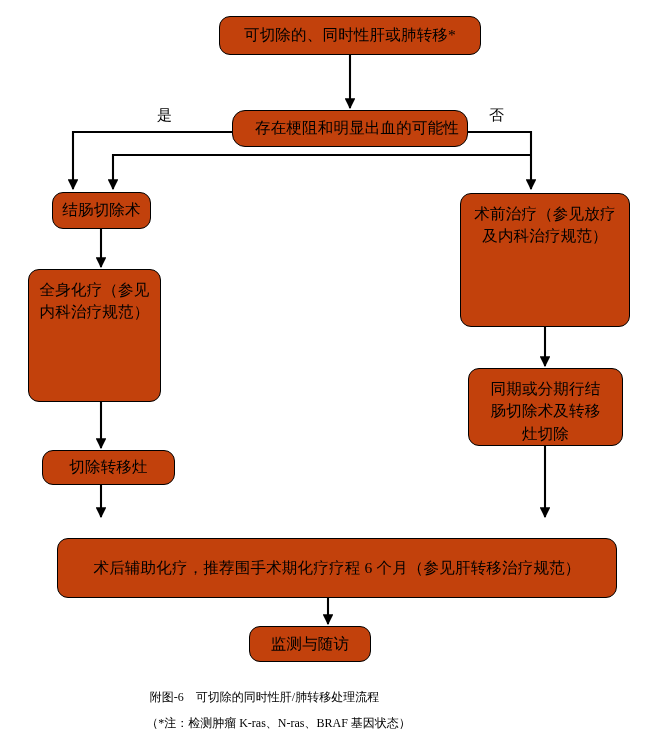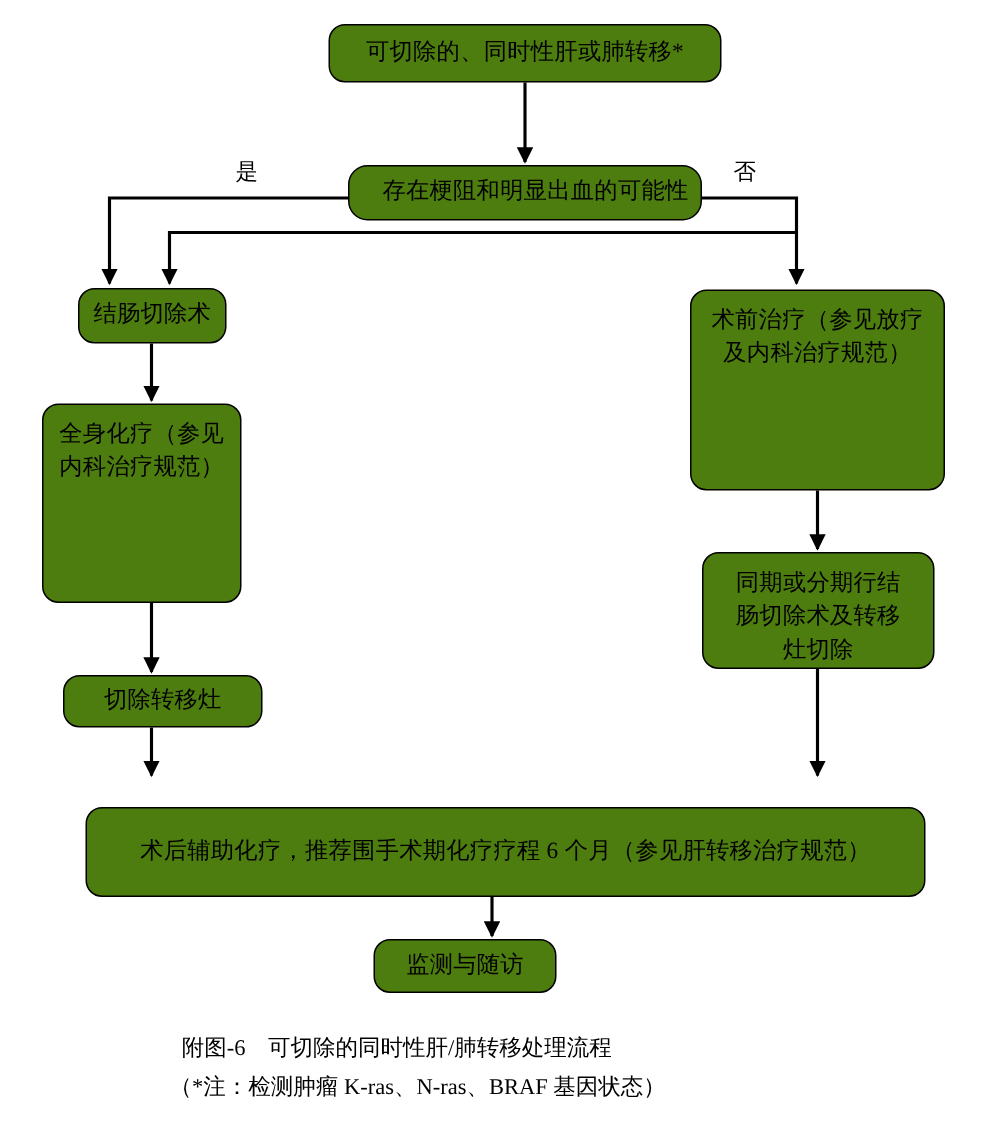--- a/index.html
+++ b/index.html
@@ -25,21 +25,21 @@
     top: 0;
     width: 655px;
     height: 755px;
     pointer-events: none;
   }
   .node {
     position: absolute;
     box-sizing: border-box;
     border: 1.3px solid #000000;
     border-radius: 11px;
-    background: #4d7c0f;
+    background: #c2410c;
     display: flex;
     align-items: center;
     justify-content: center;
     text-align: center;
     font-size: 15.5px;
     line-height: 1.45;
     letter-spacing: 0.2px;
     padding: 2px 6px;
     white-space: pre-line;
   }
@@ -52,21 +52,21 @@
     font-size: 15px;
     line-height: 1;
     color: #000000;
     white-space: nowrap;
   }
   .caption {
     position: absolute;
     width: 529px;
     left: 0;
     text-align: center;
-    font-size: 15px;
+    font-size: 12px;
     line-height: 1.55;
     white-space: nowrap;
   }
 </style>
 </head>
 <body>
 
 <div id="canvas">
 
   <svg class="wires" viewBox="0 0 655 755" xmlns="http://www.w3.org/2000/svg">

